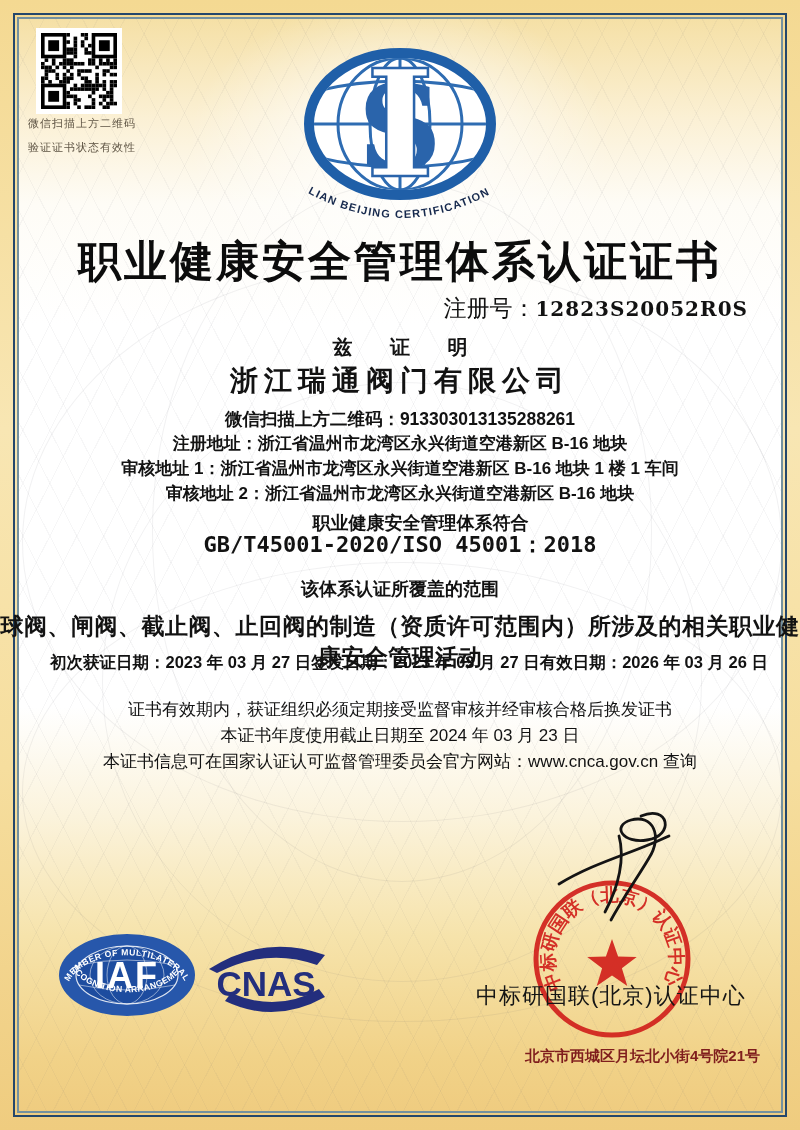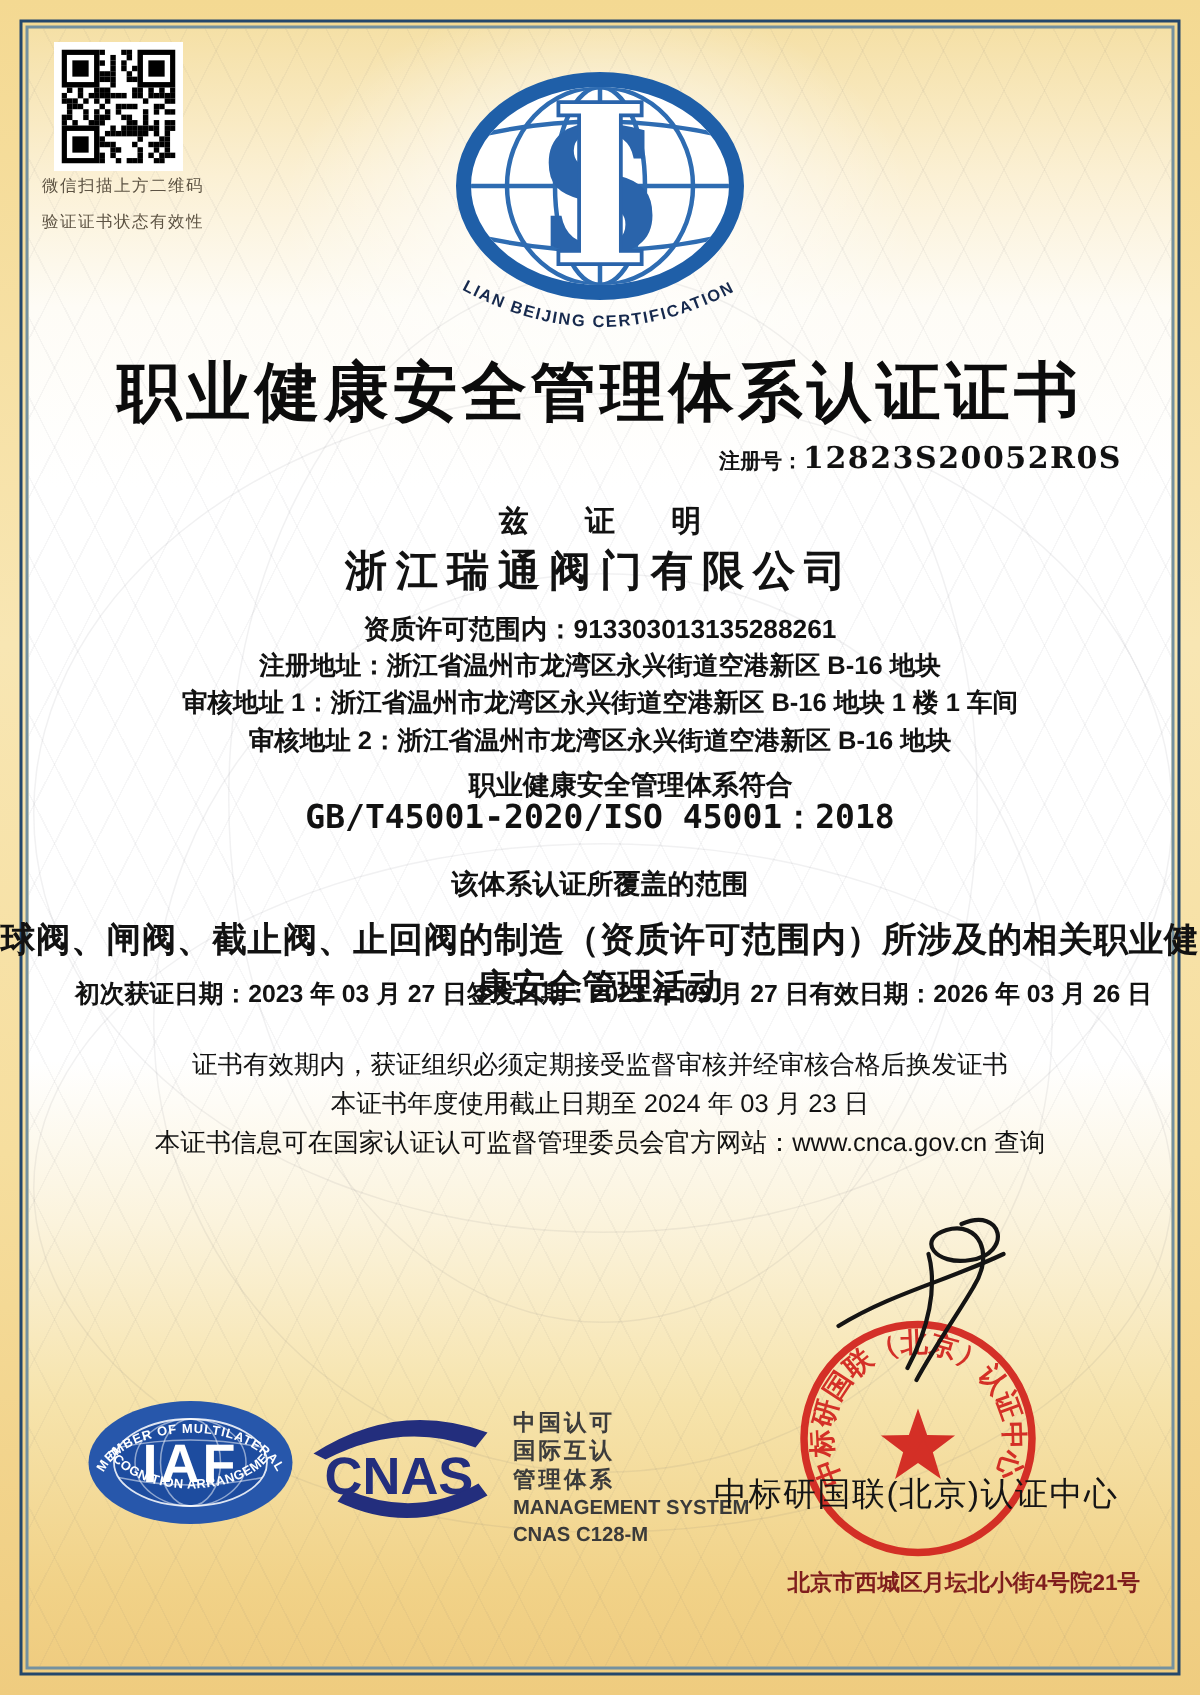--- a/index.html
+++ b/index.html
@@ -32,21 +32,21 @@
 
   .layer { position:absolute; inset:0; }
   .abs { position:absolute; }
   .ctr { left:0; right:0; text-align:center; }
 
   .qr-box { left:36px; top:28px; width:86px; height:86px; background:#fff; padding:5px; }
   .qr-cap { left:28px; font-size:11px; color:#5d5343; letter-spacing:1px; }
 
   .title { top:233px; font-size:43px; font-weight:700; letter-spacing:3px; color:#0c0c0c; }
   .regrow { top:293px; right:52px; position:absolute; }
-  .reglabel { font-size:14px; font-weight:700; }
+  .reglabel { font-size:23px; font-weight:400; }
   .regno { font-size:20px; font-weight:600; font-family:"DejaVu Serif","Liberation Serif",serif; letter-spacing:1px; }
 
   .certify { top:334px; font-size:20px; font-weight:700; letter-spacing:16px; padding-left:16px; }
   .company { top:362px; font-size:28px; font-weight:700; letter-spacing:6px; }
   .credit  { top:407px; font-size:17.5px; font-weight:700; }
   .addr1 { top:432px; } .addr2 { top:457px; } .addr3 { top:482px; }
   .addr  { font-size:17px; font-weight:700; }
   .conform { top:511px; font-size:18px; font-weight:700;padding-left:41px; }
   .standard { top:530px; font-size:22px; font-weight:700; font-family:"DejaVu Sans Mono","Liberation Mono",monospace; }
   .scopehead { top:577px; font-size:18px; font-weight:700; }
@@ -267,21 +267,21 @@
     </text>
   </svg>
 
   <div class="abs ctr title">职业健康安全管理体系认证证书</div>
   <div class="regrow">
     <span class="reglabel">注册号：</span><span class="regno">12823S20052R0S</span>
   </div>
 
   <div class="abs ctr company">浙江瑞通阀门有限公司</div>
   <div class="abs ctr certify">兹 证 明</div>
-  <div class="abs ctr credit">资质许可范围内：913303013135288261</div>
+  <div class="abs ctr credit">微信扫描上方二维码：913303013135288261</div>
   <div class="abs ctr addr addr1">注册地址：浙江省温州市龙湾区永兴街道空港新区 B-16 地块</div>
   <div class="abs ctr addr addr2">审核地址 1：浙江省温州市龙湾区永兴街道空港新区 B-16 地块 1 楼 1 车间</div>
   <div class="abs ctr addr addr3">审核地址 2：浙江省温州市龙湾区永兴街道空港新区 B-16 地块</div>
   <div class="abs ctr conform">职业健康安全管理体系符合</div>
   <div class="abs ctr standard">GB/T45001-2020/ISO 45001：2018</div>
   <div class="abs ctr scopehead">该体系认证所覆盖的范围</div>
   <div class="abs ctr scope">球阀、闸阀、截止阀、止回阀的制造（资质许可范围内）所涉及的相关职业健康安全管理活动</div>
 
   <div class="dates">
     <span>初次获证日期：2023 年 03 月 27 日</span>
@@ -335,25 +335,18 @@
       <textPath href="#iafbot" startOffset="50%" text-anchor="middle">RECOGNITION ARRANGEMENT</textPath>
     </text>
   </svg>
 
   <svg class="abs cnas" width="128" height="76" viewBox="0 0 128 76">
     <path d="M 6,28 Q 62,-8 122,14 L 114,24 Q 64,6 14,32 Z" fill="#232e7d"></path>
     <text x="63" y="55" text-anchor="middle" font-size="35" font-weight="bold" fill="#232e7d">CNAS</text>
     <path d="M 22,60 Q 72,84 122,56 L 116,48 Q 74,72 28,52 Z" fill="#232e7d"></path>
   </svg>
 
-  <div class="abs cnastext">
-    <div class="zh">中国认可</div>
-    <div class="zh">国际互认</div>
-    <div class="zh">管理体系</div>
-    <div class="en">MANAGEMENT SYSTEM</div>
-    <div class="en">CNAS C128-M</div>
-  </div>
 
   <div class="abs footaddr">
     <div>北京市西城区月坛北小街4号院21号</div>
   </div>
 
 </div>
 
 </body></html>

